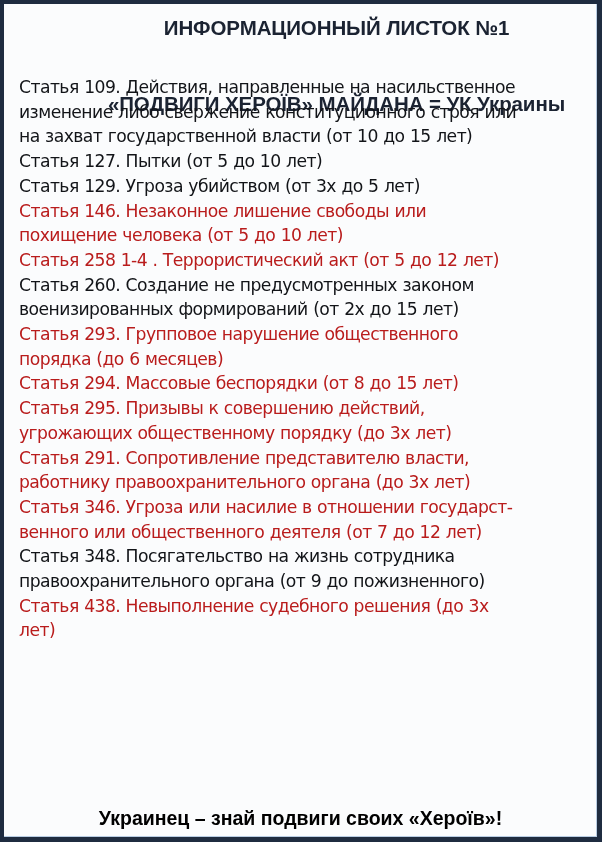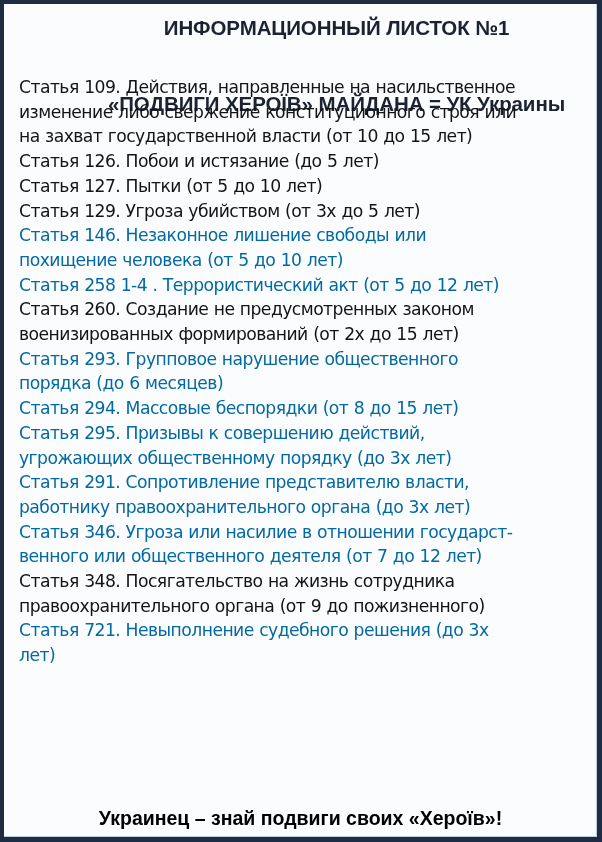--- a/index.html
+++ b/index.html
@@ -48,21 +48,21 @@
       line-height: 24.7px;
       letter-spacing: -0.55px;
       word-spacing: 0.5px;
     }
     .art {
       margin: 0;
       padding: 0;
       white-space: pre-line;
     }
     .art.black { color: #121418; }
-    .art.slate { color: #0369a1; }
+    .art.slate { color: #b91c1c; }
     .footer {
       position: absolute;
       left: 0;
       top: 803px;
       width: 100%;
       text-align: center;
       font-family: "Liberation Sans", sans-serif;
       font-weight: bold;
       font-size: 19.5px;
       color: #000000;
@@ -73,37 +73,36 @@
 <body>
 
 <div class="frame">
   <div class="title l1">ИНФОРМАЦИОННЫЙ ЛИСТОК №1</div>
   <div class="title l2">«ПОДВИГИ ХЕРОЇВ» МАЙДАНА = УК Украины</div>
 
   <div class="body">
     <p class="art black">Статья 109. Действия, направленные на насильственное
 изменение либо свержение конституционного строя или
 на захват государственной власти (от 10 до 15 лет)</p>
-    <p class="art black">Статья 126. Побои и истязание (до 5 лет)</p>
     <p class="art black">Статья 127. Пытки (от 5 до 10 лет)</p>
     <p class="art black">Статья 129. Угроза убийством (от 3х до 5 лет)</p>
     <p class="art slate">Статья 146. Незаконное лишение свободы или
 похищение человека (от 5 до 10 лет)</p>
     <p class="art slate">Статья 258 1-4 . Террористический акт (от 5 до 12 лет)</p>
     <p class="art black">Статья 260. Создание не предусмотренных законом
 военизированных формирований (от 2х до 15 лет)</p>
     <p class="art slate">Статья 293. Групповое нарушение общественного
 порядка (до 6 месяцев)</p>
     <p class="art slate">Статья 294. Массовые беспорядки (от 8 до 15 лет)</p>
     <p class="art slate">Статья 295. Призывы к совершению действий,
 угрожающих общественному порядку (до 3х лет)</p>
     <p class="art slate">Статья 291. Сопротивление представителю власти,
 работнику правоохранительного органа (до 3х лет)</p>
     <p class="art slate">Статья 346. Угроза или насилие в отношении государст-
 венного или общественного деятеля (от 7 до 12 лет)</p>
     <p class="art black">Статья 348. Посягательство на жизнь сотрудника
 правоохранительного органа (от 9 до пожизненного)</p>
-    <p class="art slate">Статья 721. Невыполнение судебного решения (до 3х
+    <p class="art slate">Статья 438. Невыполнение судебного решения (до 3х
 лет)</p>
   </div>
 
   <div class="footer">Украинец – знай подвиги своих «Хероїв»!</div>
 </div>
 
 </body></html>

